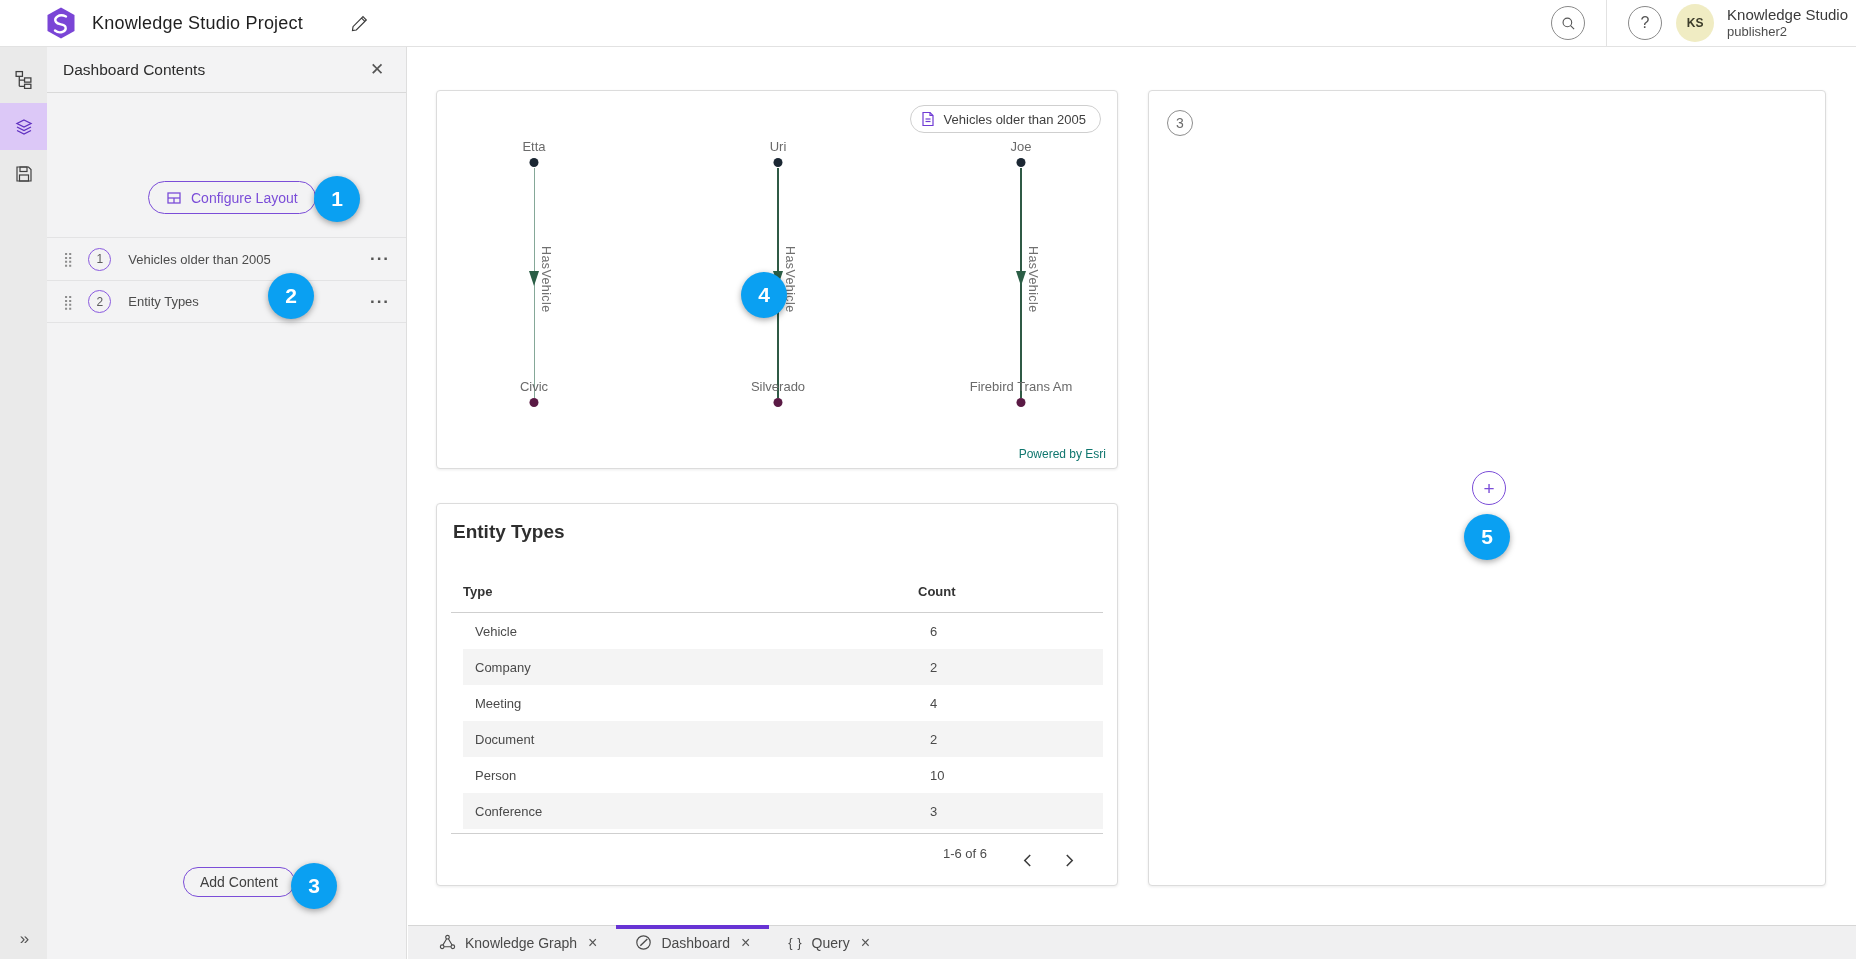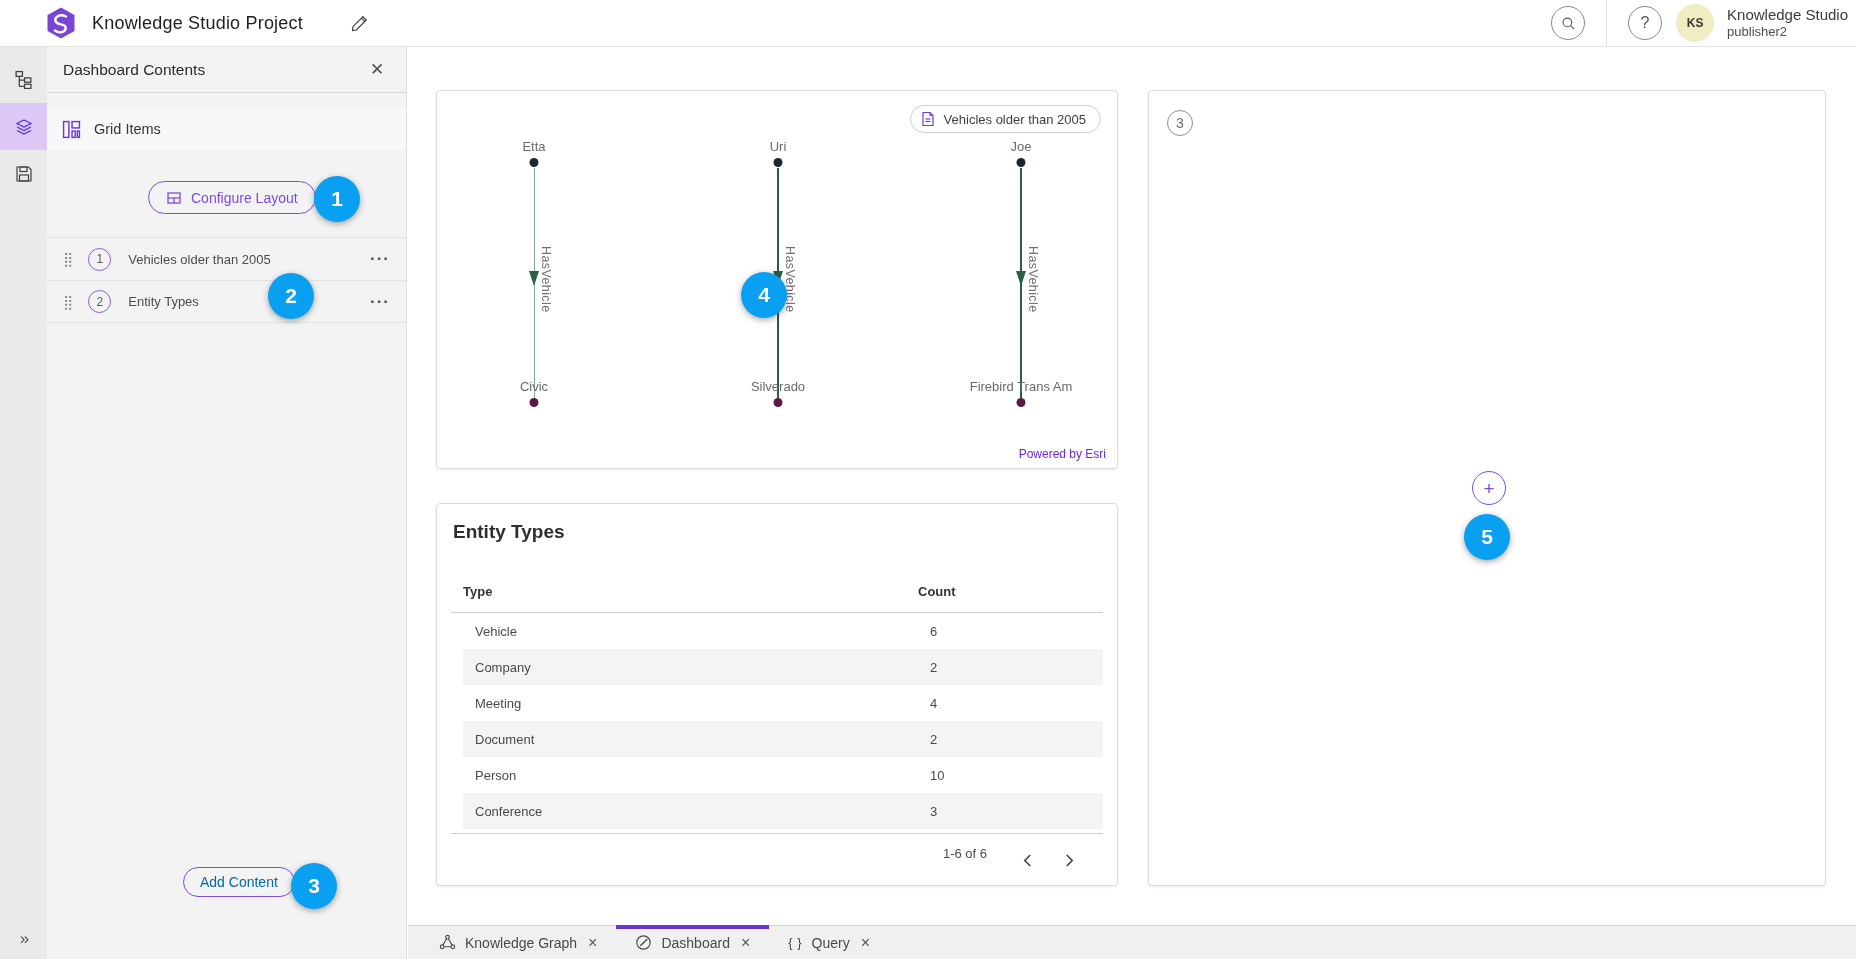--- a/index.html
+++ b/index.html
@@ -87,37 +87,37 @@
   .num-circle {
     width:23px; height:23px; border:1px solid #8a5adf; border-radius:50%;
     display:flex; align-items:center; justify-content:center;
     font-size:12px; color:#5c5c5c; margin-left:15px;
   }
   .item-label { font-size:13px; color:#4c4c4c; margin-left:17px; }
   .ellipsis-btn { margin-left:auto; font-size:17px; font-weight:bold; color:#555; letter-spacing:1px; }
   .add-btn {
     position:absolute; left:136px; top:820px; height:30px; padding:0 16px;
     border:1px solid #7b4dd8; border-radius:15px; background:transparent;
-    color:#0369a1; font-size:14px; cursor:pointer; font-family:inherit;
+    color:#404040; font-size:14px; cursor:pointer; font-family:inherit;
   }
 
   
   .main-bg { position:absolute; top:47px; left:408px; right:0; bottom:34px; background:#fff; }
   .card {
     position:absolute; background:#fff; border:1px solid #dcdcdc; border-radius:4px;
     box-shadow:0 1px 3px rgba(0,0,0,.08);
   }
   .graph-card { left:436px; top:90px; width:682px; height:379px; }
   .chip {
     position:absolute; top:14px; right:16px; height:28px; padding:0 14px 0 9px;
     border:1px solid #cfcfcf; border-radius:14px; background:#fff;
     display:flex; align-items:center; gap:8px; cursor:pointer;
   }
   .chip-label { font-size:13px; color:#3f3f3f; }
-  .attribution { position:absolute; right:11px; bottom:7px; font-size:12px; color:#6d28d9; }
+  .attribution { position:absolute; right:11px; bottom:7px; font-size:12px; color:#0f766e; }
 
   .edge { position:absolute; top:0; width:0; height:100%; }
   .node-label {
     position:absolute; transform:translateX(-50%); white-space:nowrap;
     font-size:13px; color:#6a6a6a;
   }
   .src-label { top:48px; }
   .tgt-label { top:288px; }
   .node-dot { position:absolute; width:9px; height:9px; border-radius:50%; transform:translateX(-50%); left:0; }
   .src-dot { top:67px; background:#1b2733; }
@@ -260,29 +260,20 @@
     <button class="rail-expand">»</button>
   </nav>
 
   <aside class="side-panel">
     <div class="panel-header">
       <span class="panel-title">Dashboard Contents</span>
       <button class="icon-btn panel-close">
         <span>✕</span>
       </button>
     </div>
-    <div class="grid-row">
-      <svg viewBox="0 0 18 18" width="19" height="19" fill="none" stroke="#6f3bd4" stroke-width="1.4">
-        <rect x="1.5" y="1.5" width="5" height="15"></rect>
-        <rect x="9.5" y="1.5" width="7" height="6"></rect>
-        <rect x="9.5" y="10.5" width="3" height="6"></rect>
-        <rect x="14.5" y="10.5" width="2" height="6"></rect>
-      </svg>
-      <span class="grid-row-label">Grid Items</span>
-    </div>
     <button class="configure-btn">
       <svg viewBox="0 0 16 16" width="16" height="16" fill="none" stroke="#7b4dd8" stroke-width="1.3">
         <rect x="2" y="3" width="12" height="10"></rect>
         <line x1="2" y1="8" x2="14" y2="8"></line>
         <line x1="8" y1="8" x2="8" y2="13"></line>
       </svg>
       <span>Configure Layout</span>
     </button>
     <div class="item-list">
       <div class="list-item">

